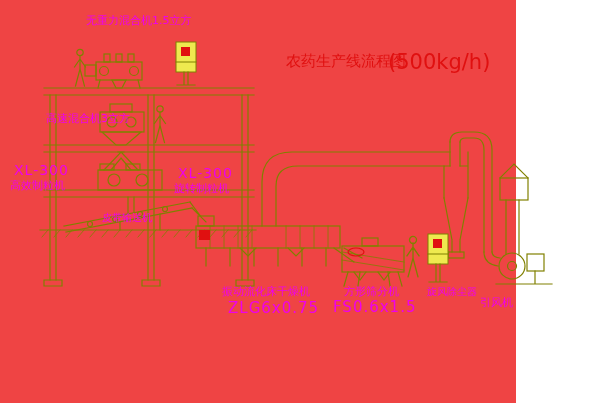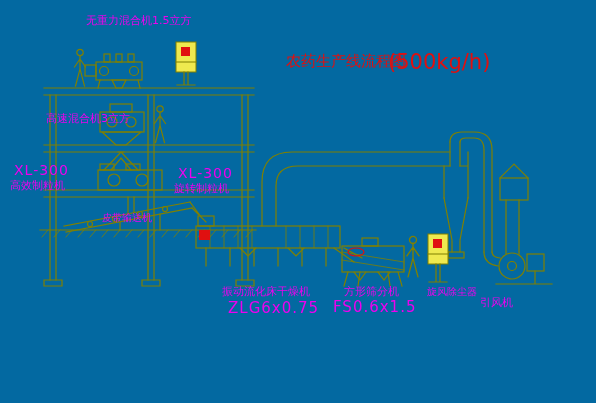--- a/index.html
+++ b/index.html
@@ -4,21 +4,21 @@
 <style>
   :root{
     --line:#808000;
     --label:#ee00ee;
     --title:#e01010;
     --cabinet:#efe94f;
     --alert:#e01010;
   }
   html,body{margin:0;padding:0;background:#fff;}
   body{width:600px;height:403px;overflow:hidden;font-family:"DejaVu Sans",sans-serif;}
-  .canvas{position:relative;width:596px;height:403px;background:#0369a1;}
+  .canvas{position:relative;width:516px;height:403px;background:#ef4444;}
   svg{display:block;}
   .ln{stroke:var(--line);fill:none;stroke-width:1.2;stroke-linecap:square;}
   .ln-thin{stroke:var(--line);fill:none;stroke-width:0.8;}
   .fill-cab{fill:var(--cabinet);stroke:var(--line);stroke-width:1;}
   .fill-alert{fill:var(--alert);stroke:none;}
   .alert-ln{stroke:var(--alert);fill:none;stroke-width:1.2;}
   .lbl{fill:var(--label);font-family:"DejaVu Sans",sans-serif;}
   .mdl{fill:var(--label);font-family:"DejaVu Sans",sans-serif;letter-spacing:1px;}
   .ttl{fill:var(--title);font-family:"DejaVu Sans",sans-serif;}
   text{user-select:none;}

